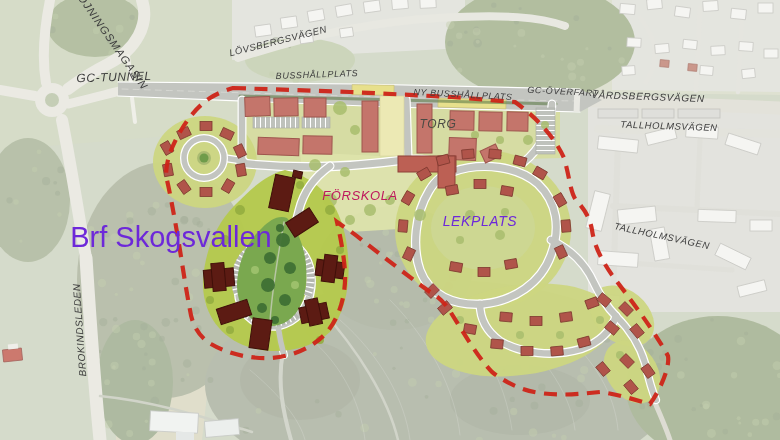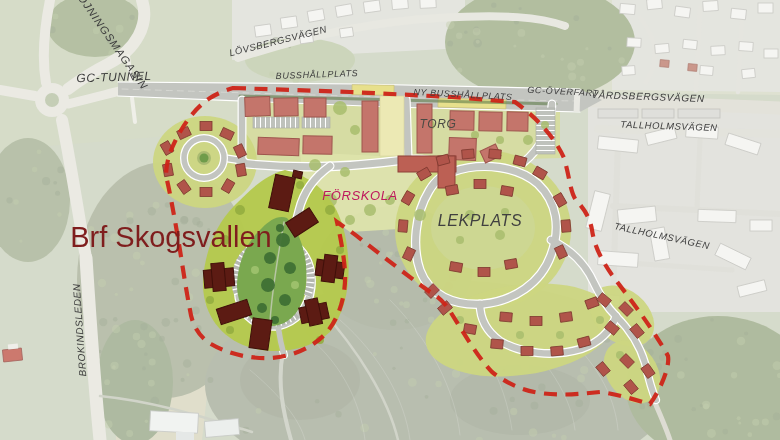--- a/index.html
+++ b/index.html
@@ -8,21 +8,21 @@
     font-family:"Liberation Sans","DejaVu Sans",sans-serif;
     background:#cbd2be;
   }
   .stage svg{position:absolute;left:0;top:0;}
   .lbl{
     position:absolute;white-space:nowrap;font-style:italic;
     color:#3e3e3e;letter-spacing:.6px;font-size:10px;line-height:1;
     pointer-events:none;
   }
   .title-lbl{
-    position:absolute;white-space:nowrap;color:#7f1d1d;
+    position:absolute;white-space:nowrap;color:#6d28d9;
     font-size:29px;letter-spacing:0;line-height:1;pointer-events:none;
     font-family:"Liberation Sans","DejaVu Sans",sans-serif;
   }
 </style>
 </head>
 <body>
 
 <div class="stage">
   <svg id="map" width="780" height="440" viewBox="0 0 780 440">
       <defs>
@@ -560,18 +560,18 @@
   <div class="lbl" style="left:648px;top:97px;font-size:10px;transform:translate(-50%,-50%) rotate(2deg);">VÅRDSBERGSVÄGEN</div>
 
   <div class="lbl" style="left:669px;top:126px;font-size:9.5px;transform:translate(-50%,-50%) rotate(2deg);">TALLHOLMSVÄGEN</div>
 
   <div class="lbl" style="left:662px;top:236px;font-size:9.5px;transform:translate(-50%,-50%) rotate(12deg);">TALLHOLMSVÄGEN</div>
 
   <div class="lbl" style="left:406px;top:124px;font-size:12px;color:#4a4a44;transform:translate(-50%,-50%);margin-left:32px;">TORG</div>
 
   <div class="lbl" style="left:360px;top:195px;font-size:13px;color:#be185d;transform:translate(-50%,-50%);">FÖRSKOLA</div>
 
-  <div class="lbl" style="left:480px;top:221px;font-size:16px;color:#404040;transform:translate(-50%,-50%);">LEKPLATS</div>
+  <div class="lbl" style="left:480px;top:221px;font-size:14px;color:#6d28d9;transform:translate(-50%,-50%);">LEKPLATS</div>
 
   <div class="lbl" style="left:80px;top:330px;font-size:10px;transform:translate(-50%,-50%) rotate(-94deg);">BROKINDSLEDEN</div>
 
   <div class="title-lbl" style="left:171px;top:237px;transform:translate(-50%,-50%);">Brf Skogsvallen</div>
 </div>
 
 </body></html>

